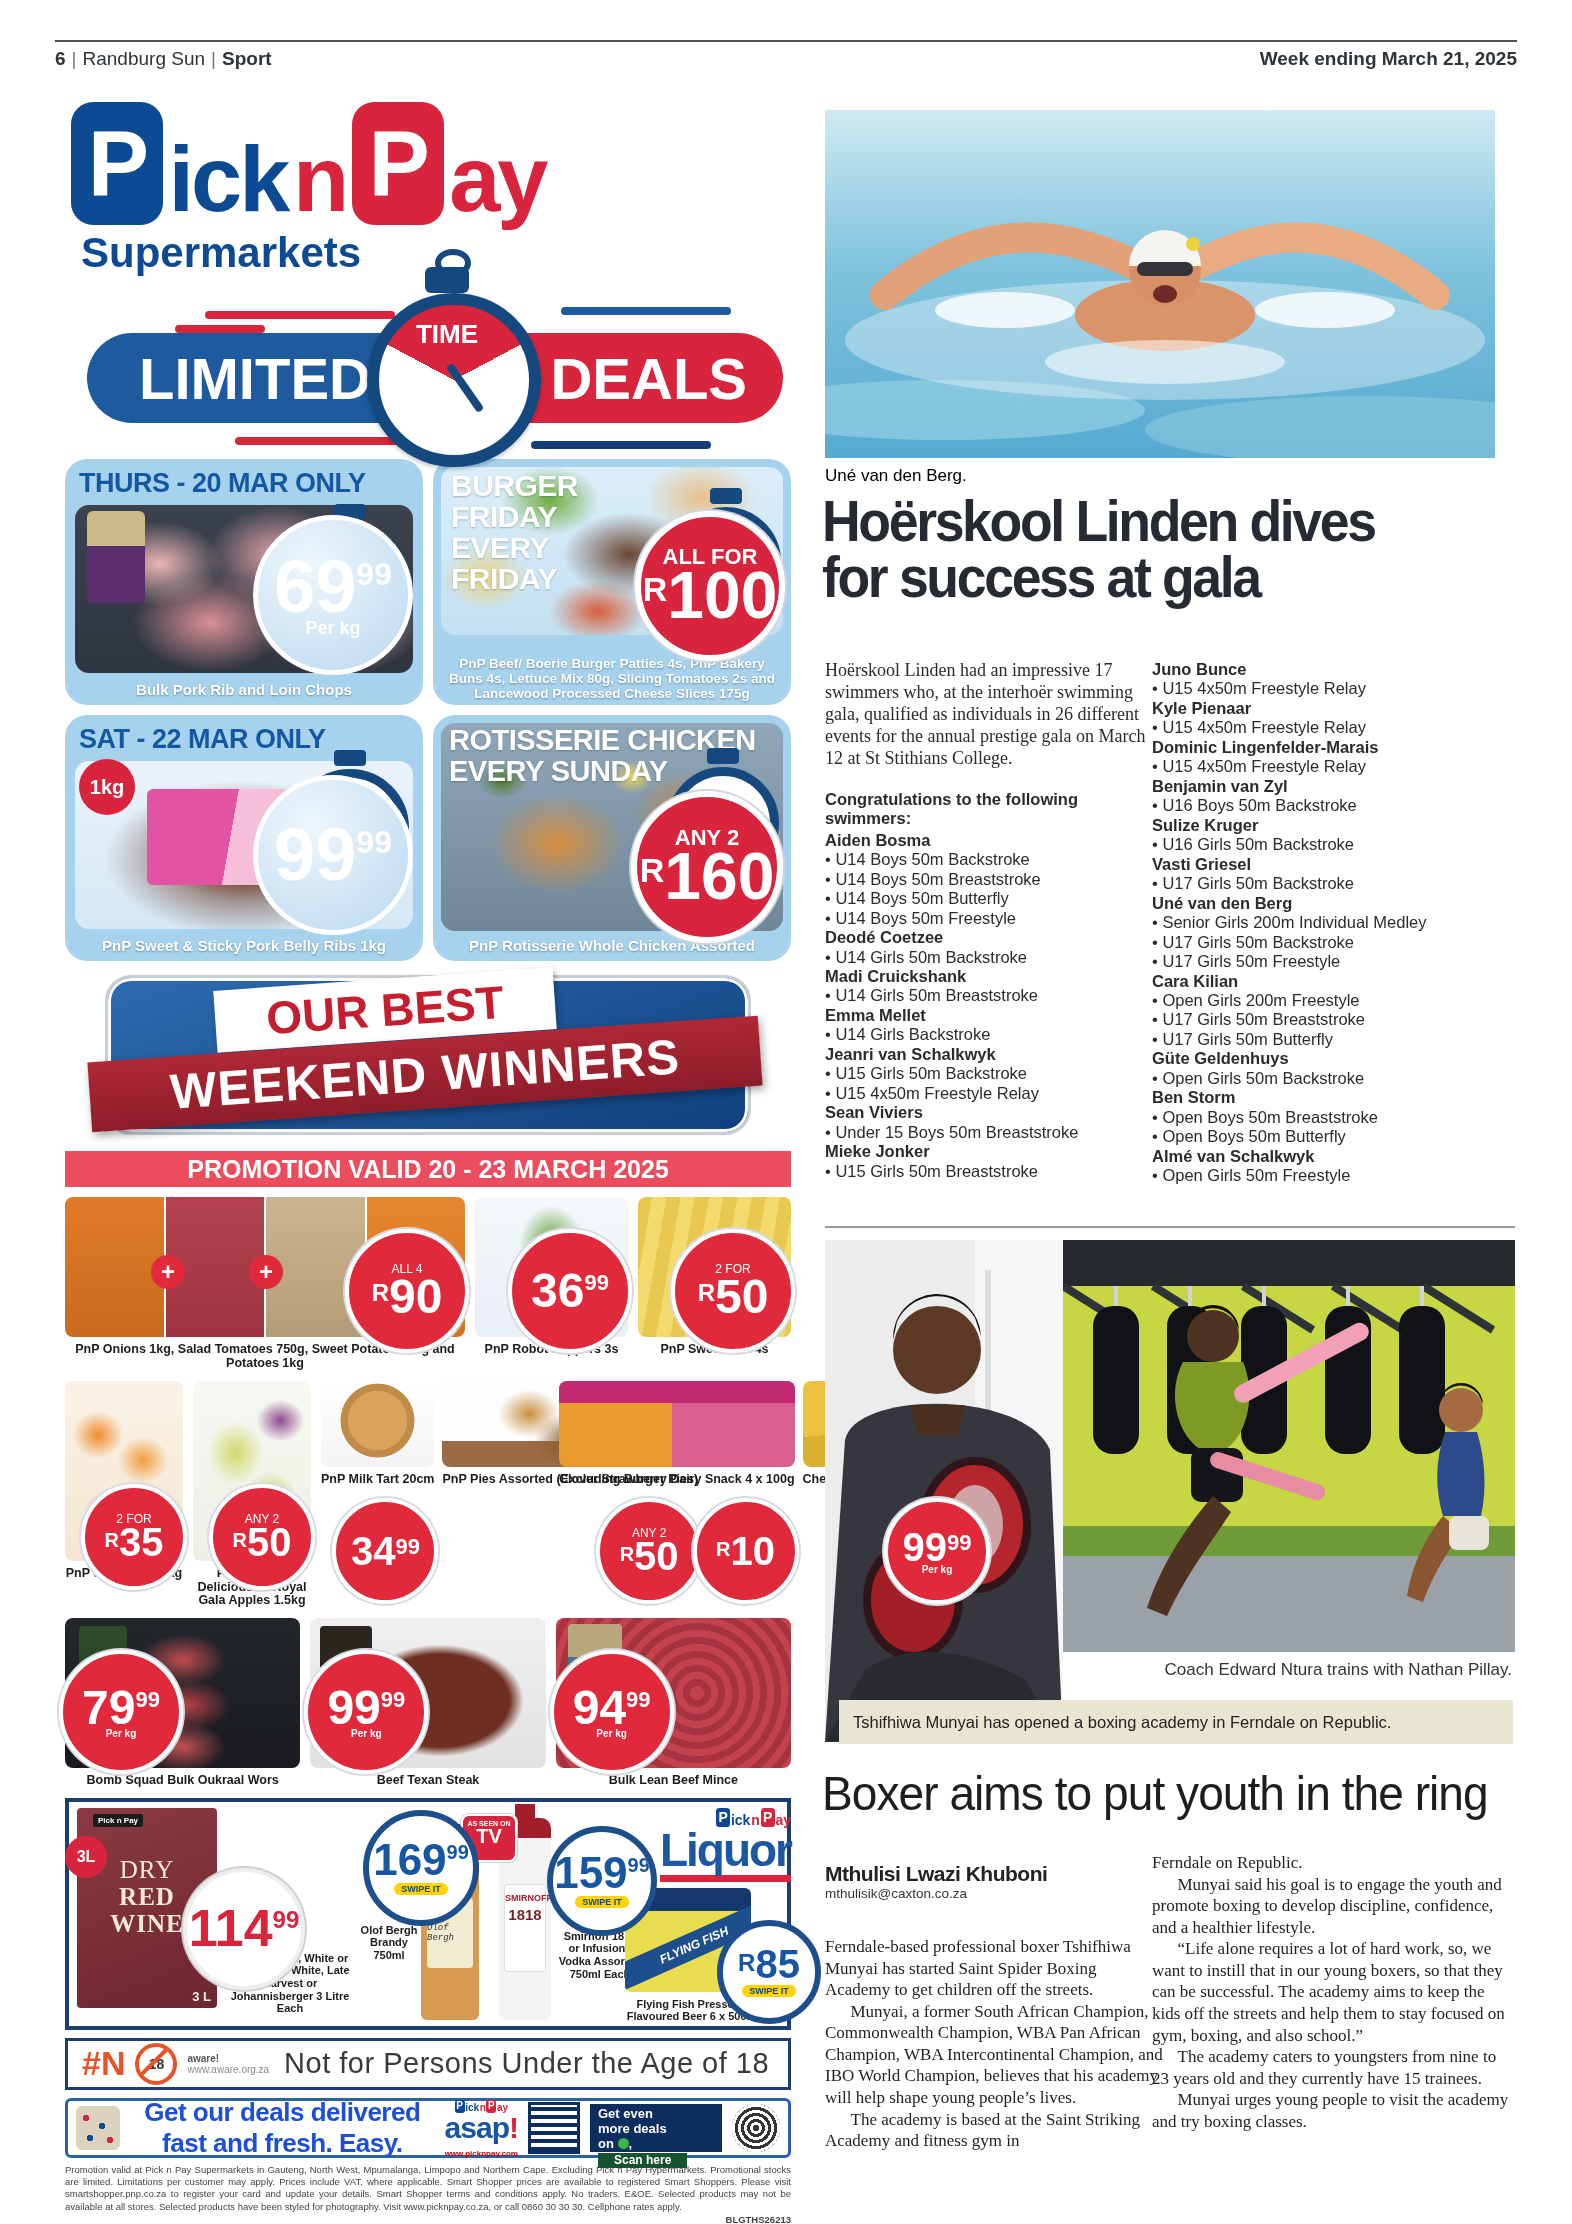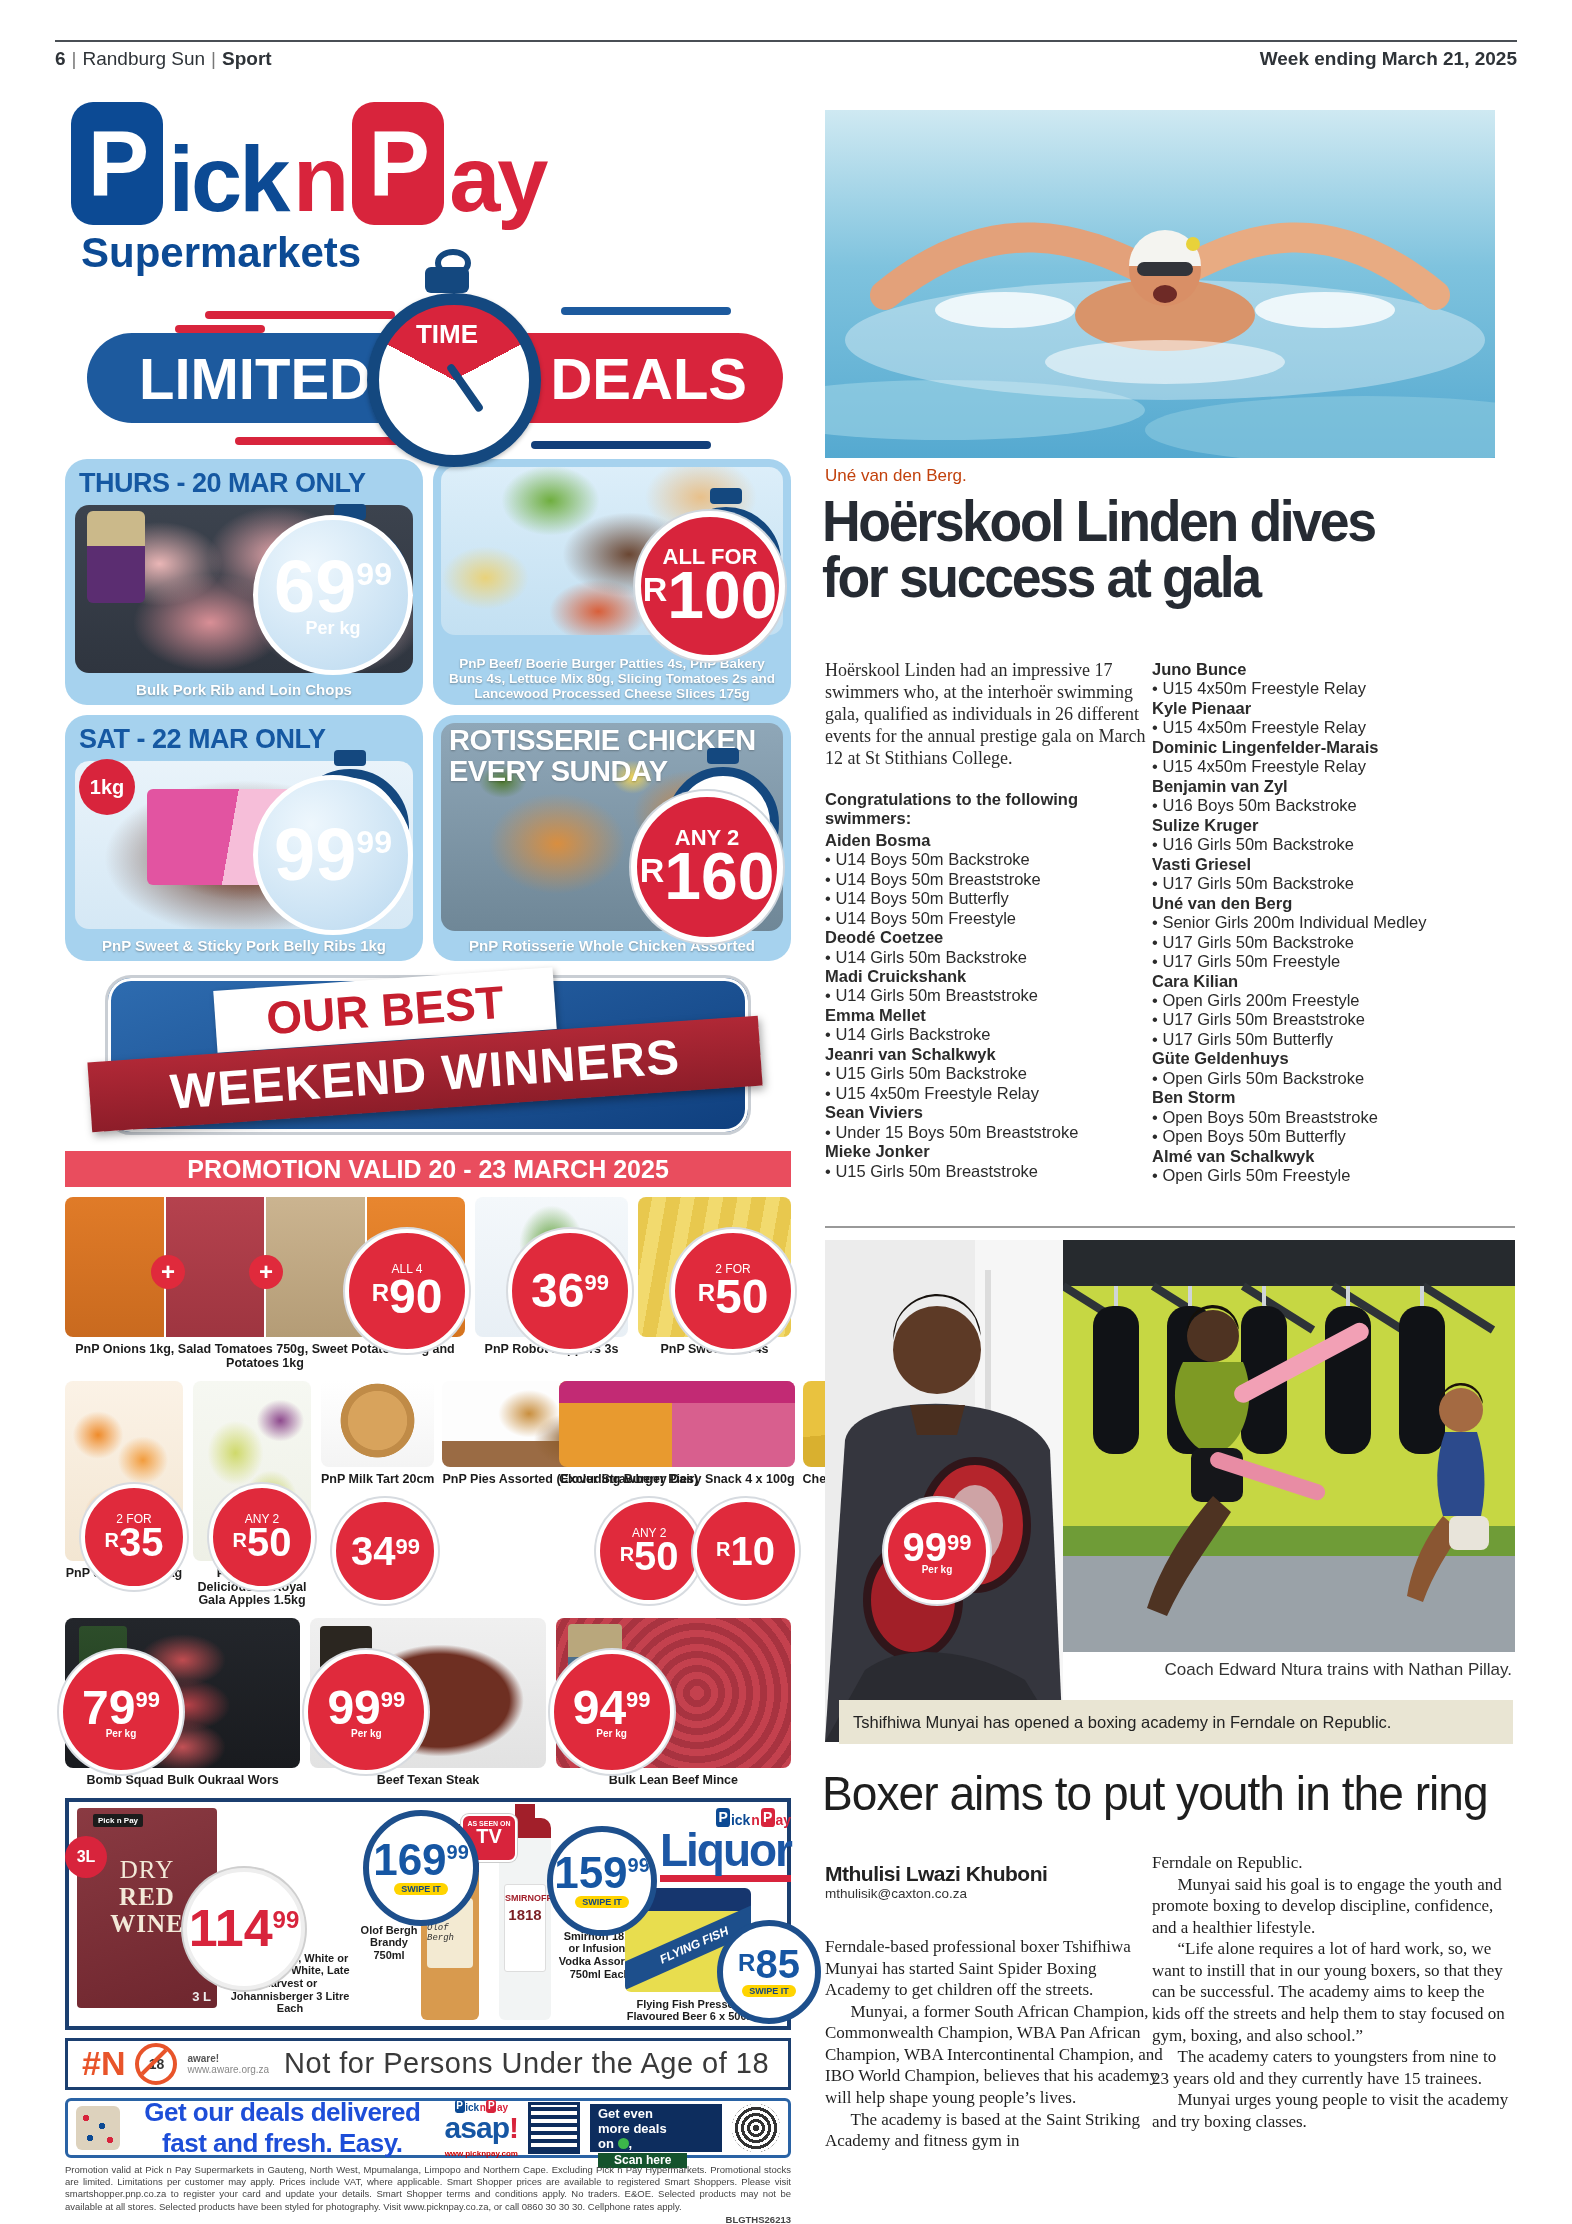--- a/index.html
+++ b/index.html
@@ -268,21 +268,21 @@
      padding:3px 8px;box-sizing:border-box;line-height:1.15}
   .more .dot{display:inline-block;width:11px;height:11px;border-radius:50%;background:#3cb54a;vertical-align:-1px}
   .scan{display:inline-block;background:#14532d;padding:1px 16px;margin-top:1px;font-size:12px}
   .qr2{width:48px;height:48px;border-radius:50%;background:
      repeating-radial-gradient(circle at 50% 50%,#333 0 3px,#fff 3px 6px)}
   .fine{margin-top:6px;font-size:9.5px;color:#444;line-height:1.3;text-align:justify}
   .fine .code{display:block;text-align:right;font-weight:700;margin-top:1px}
 
   
   .swim-photo{position:absolute;left:825px;top:110px;width:670px;height:348px}
-  .credit{position:absolute;left:825px;top:466px;font-size:17px;color:#c2410c}
+  .credit{position:absolute;left:825px;top:466px;font-size:17px;color:#000000}
   .headline1{position:absolute;left:822px;top:494px;width:720px;font-weight:700;font-size:57px;
      color:#262b33;line-height:.98;letter-spacing:-2.5px;transform:scaleX(.94);transform-origin:left top}
   .a1col{position:absolute;width:338px;font-size:16.5px;line-height:1.18;color:#2b2b2b}
   .a1c1{left:825px;top:660px}
   .a1c2{left:1152px;top:660px;width:364px}
   .intro{font-family:"Liberation Serif",serif;font-size:18px;line-height:1.22;margin:0 0 20px}
   .subhead{font-weight:700;margin-bottom:2px}
   .sw-name{font-weight:700}
   .sw-event::before{content:"• "}
   .rule{position:absolute;left:825px;top:1226px;width:690px;border-top:2px solid #999}
@@ -355,20 +355,21 @@
         <span class="num">
             <span class="val">69</span>
             <span class="cents">99</span>
           </span>
         <span class="unit">Per kg</span>
       </div>
       <div class="dcaption">Bulk Pork Rib and Loin Chops</div>
     </div>
     <div class="card c2">
       <div class="dphoto art-burger"></div>
+      <div class="dtitle white">BURGER FRIDAY EVERY FRIDAY</div>
       <div class="sw-badge">
         <span class="swb1 tred" bind="">ALL</span>
         <span class="swb2 tred">DAY</span>
       </div>
       <div class="pcircle redc">
         <span class="rlab">ALL FOR</span>
         <span class="num">
             <span class="rsym">R</span>
             <span class="val">100</span>
           </span>

